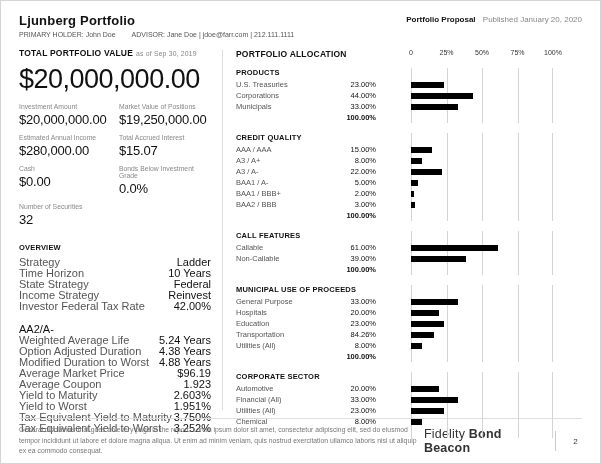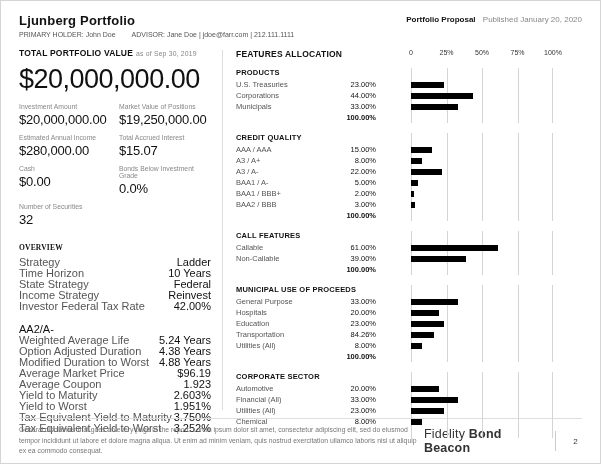--- a/index.html
+++ b/index.html
@@ -22,21 +22,21 @@
   .v-divider{ width:1px; background:#ddd; margin:2px 13px 8px 11px; }
   
   .left-col{ width:192px; flex:none; }
   .sec-head{ font-size:8.5px; font-weight:bold; letter-spacing:.2px; }
   .sec-head .as-of{ font-weight:normal; font-size:6.8px; color:#888; margin-left:3px; }
   .big-value{ font-size:27px; font-weight:400; letter-spacing:-.5px; margin:7px 0 10px 0; line-height:1.05; }
   .stats{ display:grid; grid-template-columns:1fr 1fr; row-gap:7px; column-gap:8px; }
   .stat .lbl{ font-size:6.8px; color:#888; }
   .stat .val{ font-size:13px; color:#111; margin-top:2px; letter-spacing:-.2px; }
   .kv-section{ margin-top:16px; }
-  .kv-title{ font-size:7.5px; font-weight:bold; letter-spacing:.2px; height:13px;font-family:Liberation Serif, serif; }
+  .kv-title{ font-size:7.5px; font-weight:bold; letter-spacing:.2px; height:13px; }
   .kv-row{ display:flex; justify-content:space-between; align-items:flex-start; height:11px; font-size:11px; }
   .kv-row .k{ color:#555; }
   .kv-row .v{ color:#111; }
   
   .right-col{ flex:1; min-width:0; --chart-w:142px; --chart-right:29px; position:relative; }
   .alloc-head{ display:flex; align-items:center; height:12px; position:relative; }
   .alloc-title{ font-size:8.5px; font-weight:bold; letter-spacing:.2px; flex:1; }
   .axis{ position:absolute; top:0; right:var(--chart-right); width:var(--chart-w); height:12px; }
   .axis span{ position:absolute; top:1px; transform:translateX(-50%); font-size:7px; color:#333; }
   .alloc-section{ position:relative; margin-top:10px; }
@@ -212,21 +212,21 @@
               <span class="v">3.252%</span>
             </div>
           </div>
       </div>
     </div>
 
     <div class="v-divider"></div>
 
     <div class="right-col">
       <div class="alloc-head">
-        <span class="alloc-title">FEATURES ALLOCATION</span>
+        <span class="alloc-title">PORTFOLIO ALLOCATION</span>
         <span class="axis">
           <span style="left:0%">0</span>
           <span style="left:25%">25%</span>
           <span style="left:50%">50%</span>
           <span style="left:75%">75%</span>
           <span style="left:100%">100%</span>
         </span>
       </div>
 
       <div class="alloc-section first">

